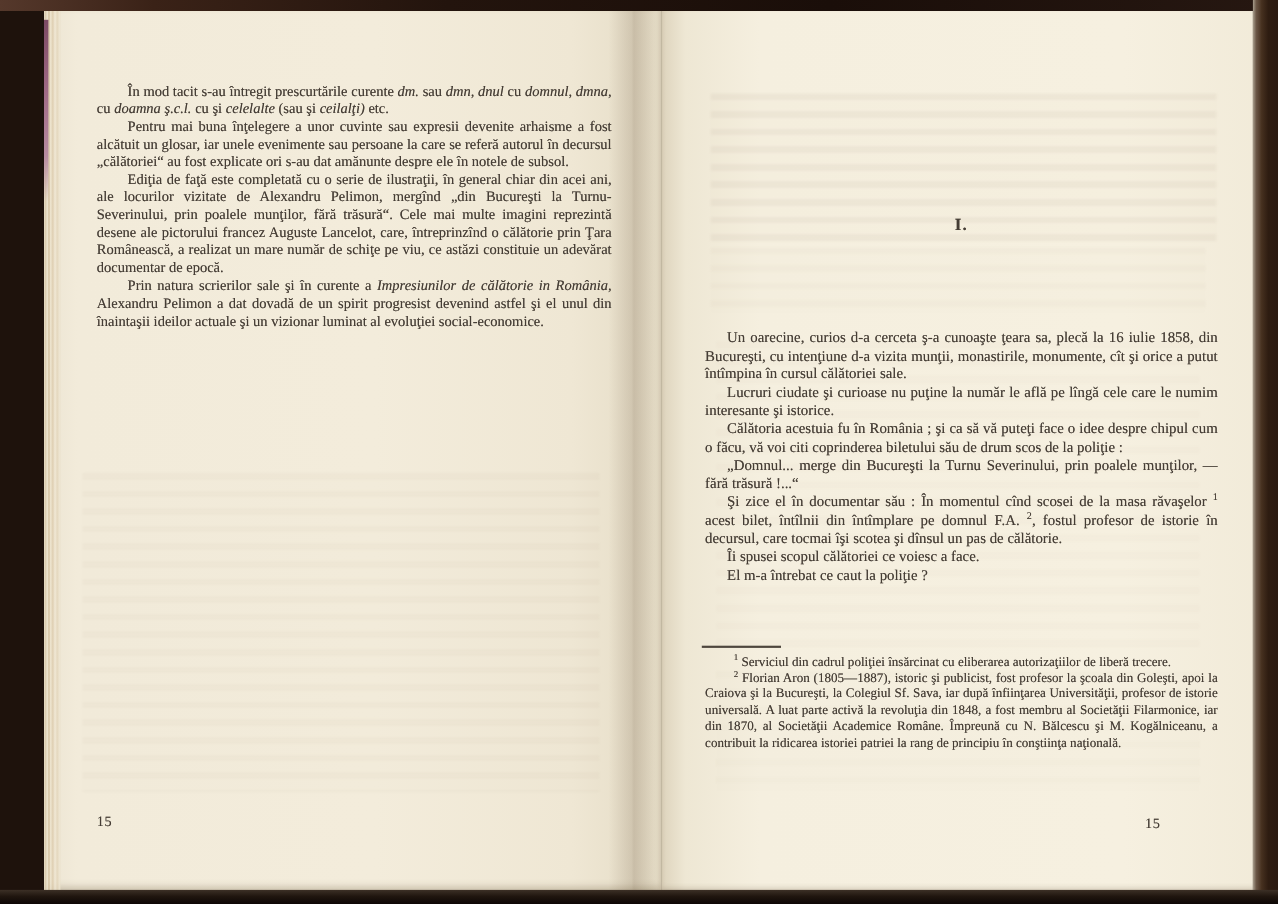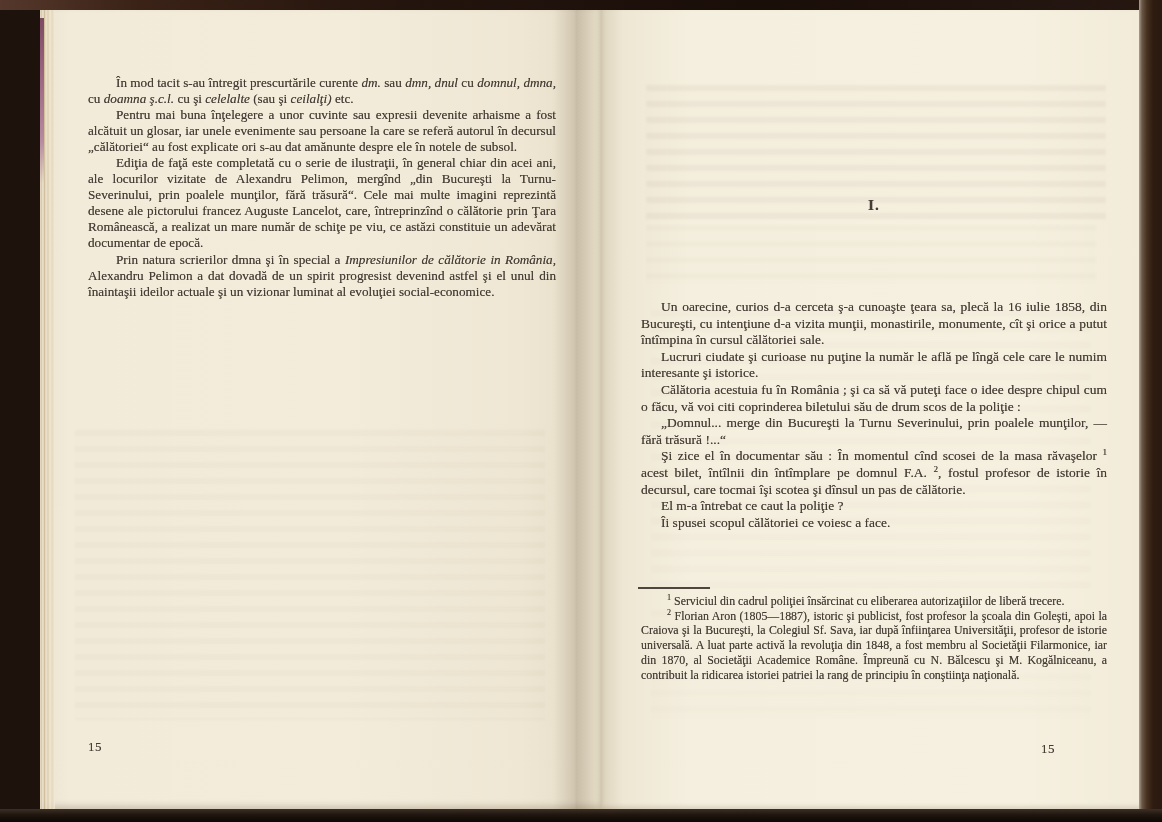--- a/index.html
+++ b/index.html
@@ -99,39 +99,39 @@
   <div class="frame-top"></div>
 
   <div class="page page-left textcol">
     <div class="edge-stripes"></div>
     <div class="purple-sliver"></div>
     <div class="bleed" style="left:35px;top:420px;width:470px;height:290px;opacity:.35;"></div>
     <div class="textblock-left">
         <p class="para"><span>În mod tacit s-au întregit prescurtările curente </span><span class="it">dm.</span><span> sau </span><span class="it">dmn, dnul</span><span> cu </span><span class="it">domnul, dmna,</span><span> cu </span><span class="it">doamna ş.c.l.</span><span> cu şi </span><span class="it">celelalte</span><span> (sau şi </span><span class="it">ceilalţi)</span><span> etc.</span></p>
         <p class="para"><span>Pentru mai buna înţelegere a unor cuvinte sau expresii devenite arhaisme a fost alcătuit un glosar, iar unele evenimente sau persoane la care se referă autorul în decursul „călătoriei“ au fost explicate ori s-au dat amănunte despre ele în notele de subsol.</span></p>
         <p class="para"><span>Ediţia de faţă este completată cu o serie de ilustraţii, în general chiar din acei ani, ale locurilor vizitate de Alexandru Pelimon, mergînd „din Bucureşti la Turnu-Severinului, prin poalele munţilor, fără trăsură“. Cele mai multe imagini reprezintă desene ale pictorului francez Auguste Lancelot, care, întreprinzînd o călătorie prin Ţara Românească, a realizat un mare număr de schiţe pe viu, ce astăzi constituie un adevărat documentar de epocă.</span></p>
-        <p class="para"><span>Prin natura scrierilor dmna şi în special a </span><span class="it">Impresiunilor de călătorie in România,</span><span> Alexandru Pelimon a dat dovadă de un spirit progresist devenind astfel şi el unul din înaintaşii ideilor actuale şi un vizionar luminat al evoluţiei social-economice.</span></p>
+        <p class="para"><span>Prin natura scrierilor sale şi în curente a </span><span class="it">Impresiunilor de călătorie in România,</span><span> Alexandru Pelimon a dat dovadă de un spirit progresist devenind astfel şi el unul din înaintaşii ideilor actuale şi un vizionar luminat al evoluţiei social-economice.</span></p>
       </div>
     <div class="pagenum pagenum-left">15</div>
   </div>
 
   <div class="page page-right textcol">
     <div class="bleed" style="left:45px;top:75px;width:460px;height:135px;opacity:.55;"></div>
     <div class="bleed" style="left:45px;top:215px;width:450px;height:60px;opacity:.3;"></div>
     <div class="bleed" style="left:50px;top:300px;width:440px;height:280px;opacity:.18;"></div>
     <div class="bleed" style="left:50px;top:600px;width:440px;height:110px;opacity:.22;"></div>
     <div class="chapter-heading">I.</div>
     <div class="textblock-right">
         <p class="para"><span>Un oarecine, curios d-a cerceta ş-a cunoaşte ţeara sa, plecă la 16 iulie 1858, din Bucureşti, cu intenţiune d-a vizita munţii, monastirile, monumente, cît şi orice a putut întîmpina în cursul călătoriei sale.</span></p>
         <p class="para"><span>Lucruri ciudate şi curioase nu puţine la număr le află pe lîngă cele care le numim interesante şi istorice.</span></p>
         <p class="para"><span>Călătoria acestuia fu în România ; şi ca să vă puteţi face o idee despre chipul cum o făcu, vă voi citi coprinderea biletului său de drum scos de la poliţie :</span></p>
         <p class="para"><span>„Domnul... merge din Bucureşti la Turnu Severinului, prin poalele munţilor, — fără trăsură !...“</span></p>
         <p class="para"><span>Şi zice el în documentar său : În momentul cînd scosei de la masa răvaşelor </span><sup>1</sup><span> acest bilet, întîlnii din întîmplare pe domnul F.A. </span><sup>2</sup><span>, fostul profesor de istorie în decursul, care tocmai îşi scotea şi dînsul un pas de călătorie.</span></p>
+        <p class="para"><span>Îi spusei scopul călătoriei ce voiesc a face.</span></p>
         <p class="para"><span>El m-a întrebat ce caut la poliţie ?</span></p>
-        <p class="para"><span>Îi spusei scopul călătoriei ce voiesc a face.</span></p>
       </div>
     <div class="fn-rule"></div>
     <div class="footnotes">
         <p class="para"><sup>1</sup><span> Serviciul din cadrul poliţiei însărcinat cu eliberarea autorizaţiilor de liberă trecere.</span></p>
         <p class="para"><sup>2</sup><span> Florian Aron (1805—1887), istoric şi publicist, fost profesor la şcoala din Goleşti, apoi la Craiova şi la Bucureşti, la Colegiul Sf. Sava, iar după înfiinţarea Universităţii, profesor de istorie universală. A luat parte activă la revoluţia din 1848, a fost membru al Societăţii Filarmonice, iar din 1870, al Societăţii Academice Române. Împreună cu N. Bălcescu şi M. Kogălniceanu, a contribuit la ridicarea istoriei patriei la rang de principiu în conştiinţa naţională.</span></p>
       </div>
     <div class="pagenum pagenum-right">15</div>
   </div>
 
   <div class="gutter-shadow"></div>

